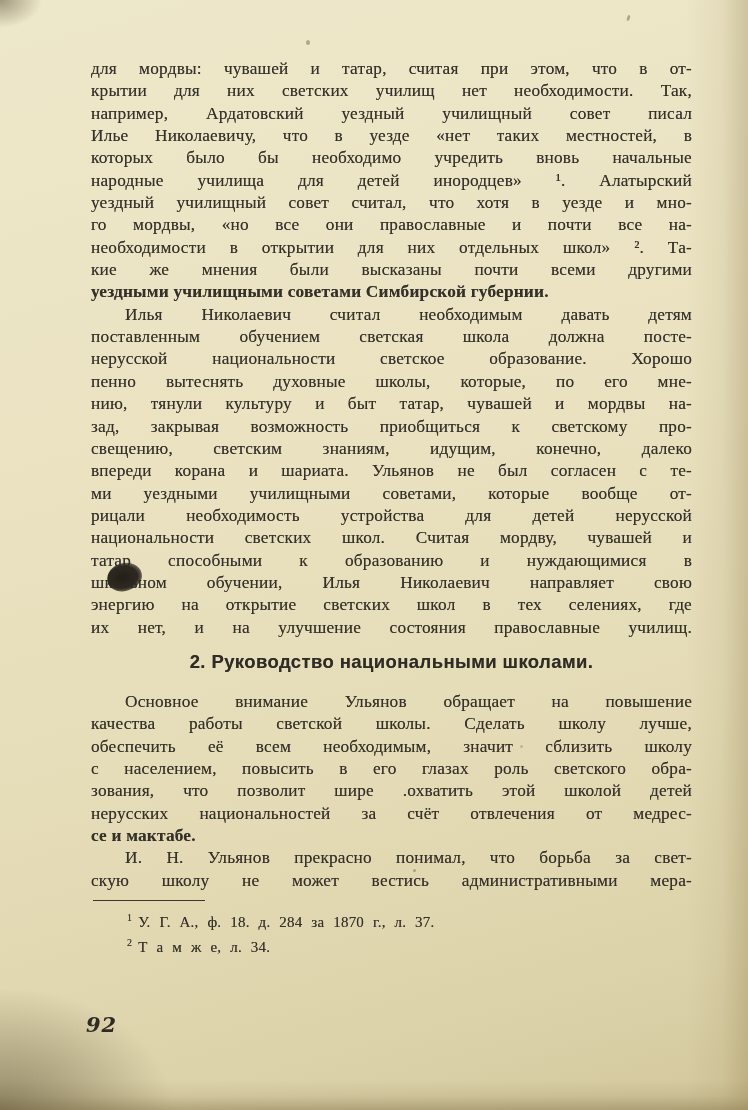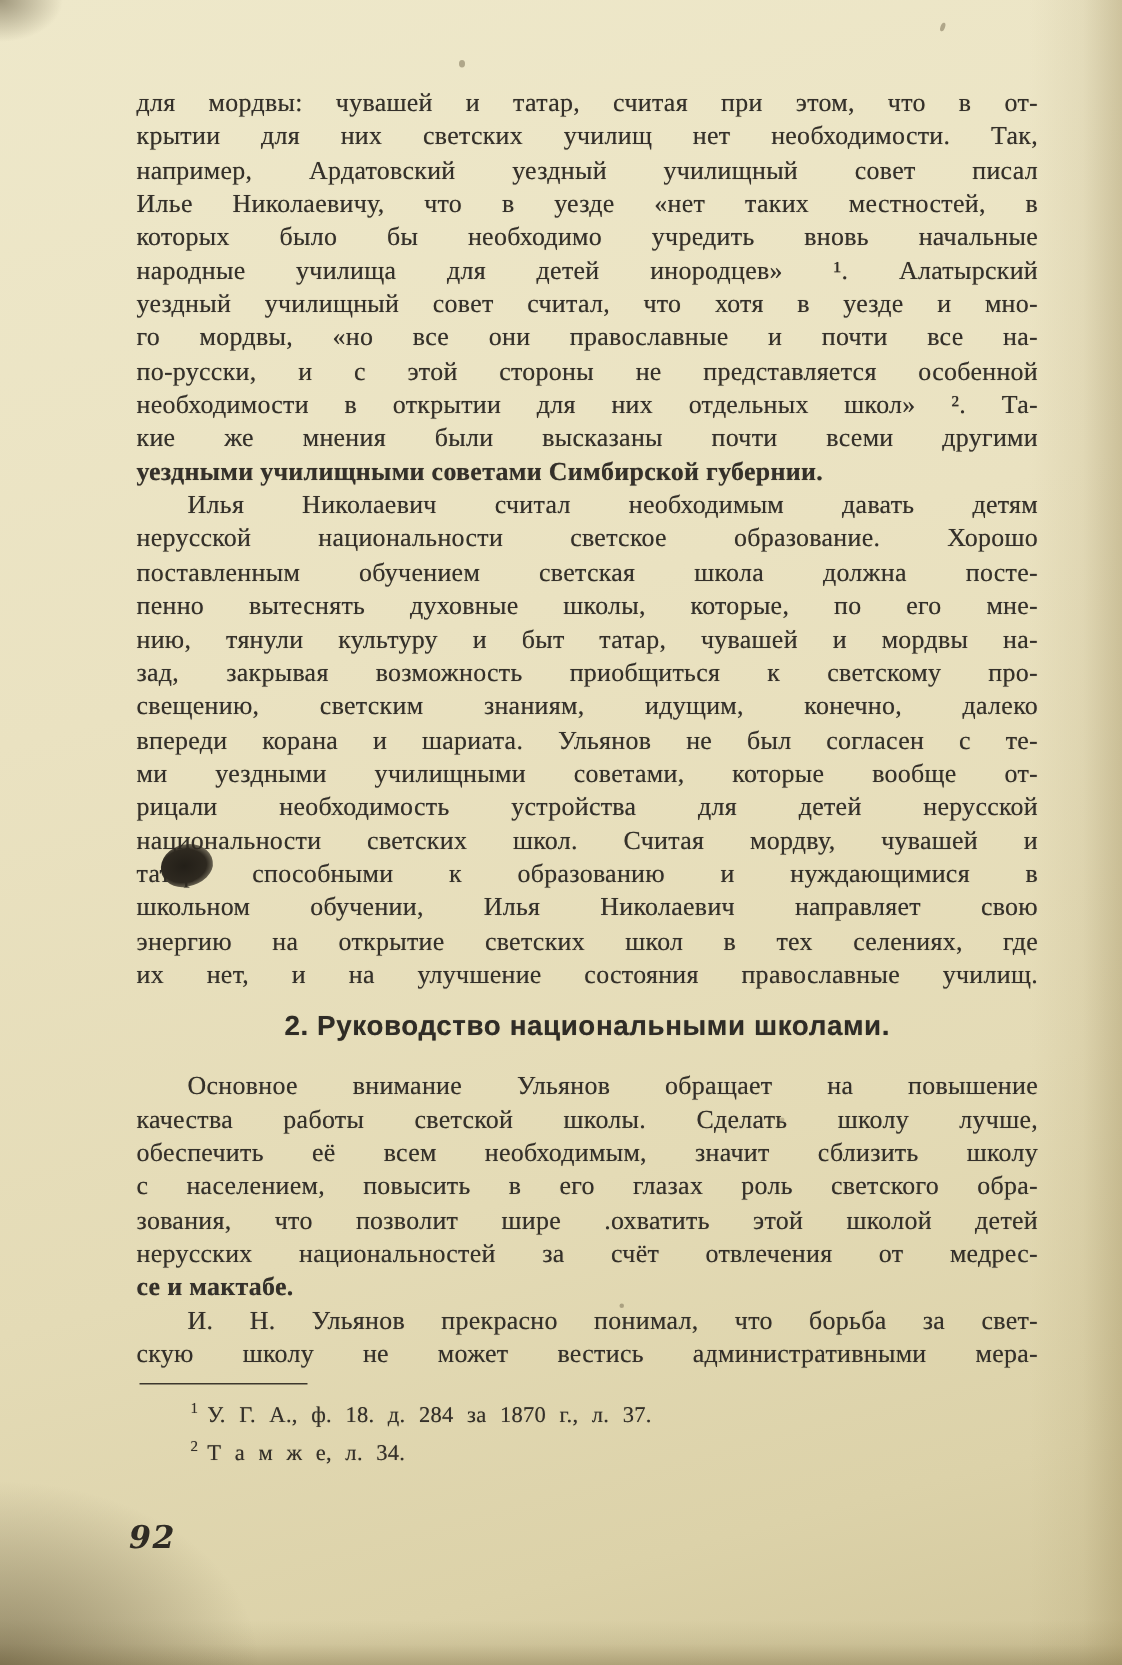--- a/index.html
+++ b/index.html
@@ -64,29 +64,28 @@
     <div>
         <div>
           <div class="line">для мордвы: чувашей и татар, считая при этом, что в от-</div>
           <div class="line">крытии для них светских училищ нет необходимости. Так,</div>
           <div class="line">например, Ардатовский уездный училищный совет писал</div>
           <div class="line">Илье Николаевичу, что в уезде «нет таких местностей, в</div>
           <div class="line">которых было бы необходимо учредить вновь начальные</div>
           <div class="line">народные училища для детей инородцев» ¹. Алатырский</div>
           <div class="line">уездный училищный совет считал, что хотя в уезде и мно-</div>
           <div class="line">го мордвы, «но все они православные и почти все на-</div>
-          <div class="line">по-русски, и с этой стороны не представляется особенной</div>
           <div class="line">необходимости в открытии для них отдельных школ» ². Та-</div>
           <div class="line">кие же мнения были высказаны почти всеми другими</div>
           <div class="line no-justify">уездными училищными советами Симбирской губернии.</div>
         </div>
         <div>
           <div class="line indent">Илья Николаевич считал необходимым давать детям</div>
+          <div class="line">поставленным обучением светская школа должна посте-</div>
           <div class="line">нерусской национальности светское образование. Хорошо</div>
-          <div class="line">поставленным обучением светская школа должна посте-</div>
           <div class="line">пенно вытеснять духовные школы, которые, по его мне-</div>
           <div class="line">нию, тянули культуру и быт татар, чувашей и мордвы на-</div>
           <div class="line">зад, закрывая возможность приобщиться к светскому про-</div>
           <div class="line">свещению, светским знаниям, идущим, конечно, далеко</div>
           <div class="line">впереди корана и шариата. Ульянов не был согласен с те-</div>
           <div class="line">ми уездными училищными советами, которые вообще от-</div>
           <div class="line">рицали необходимость устройства для детей нерусской</div>
           <div class="line">национальности светских школ. Считая мордву, чувашей и</div>
           <div class="line">татар способными к образованию и нуждающимися в</div>
           <div class="line">школьном обучении, Илья Николаевич направляет свою</div>

